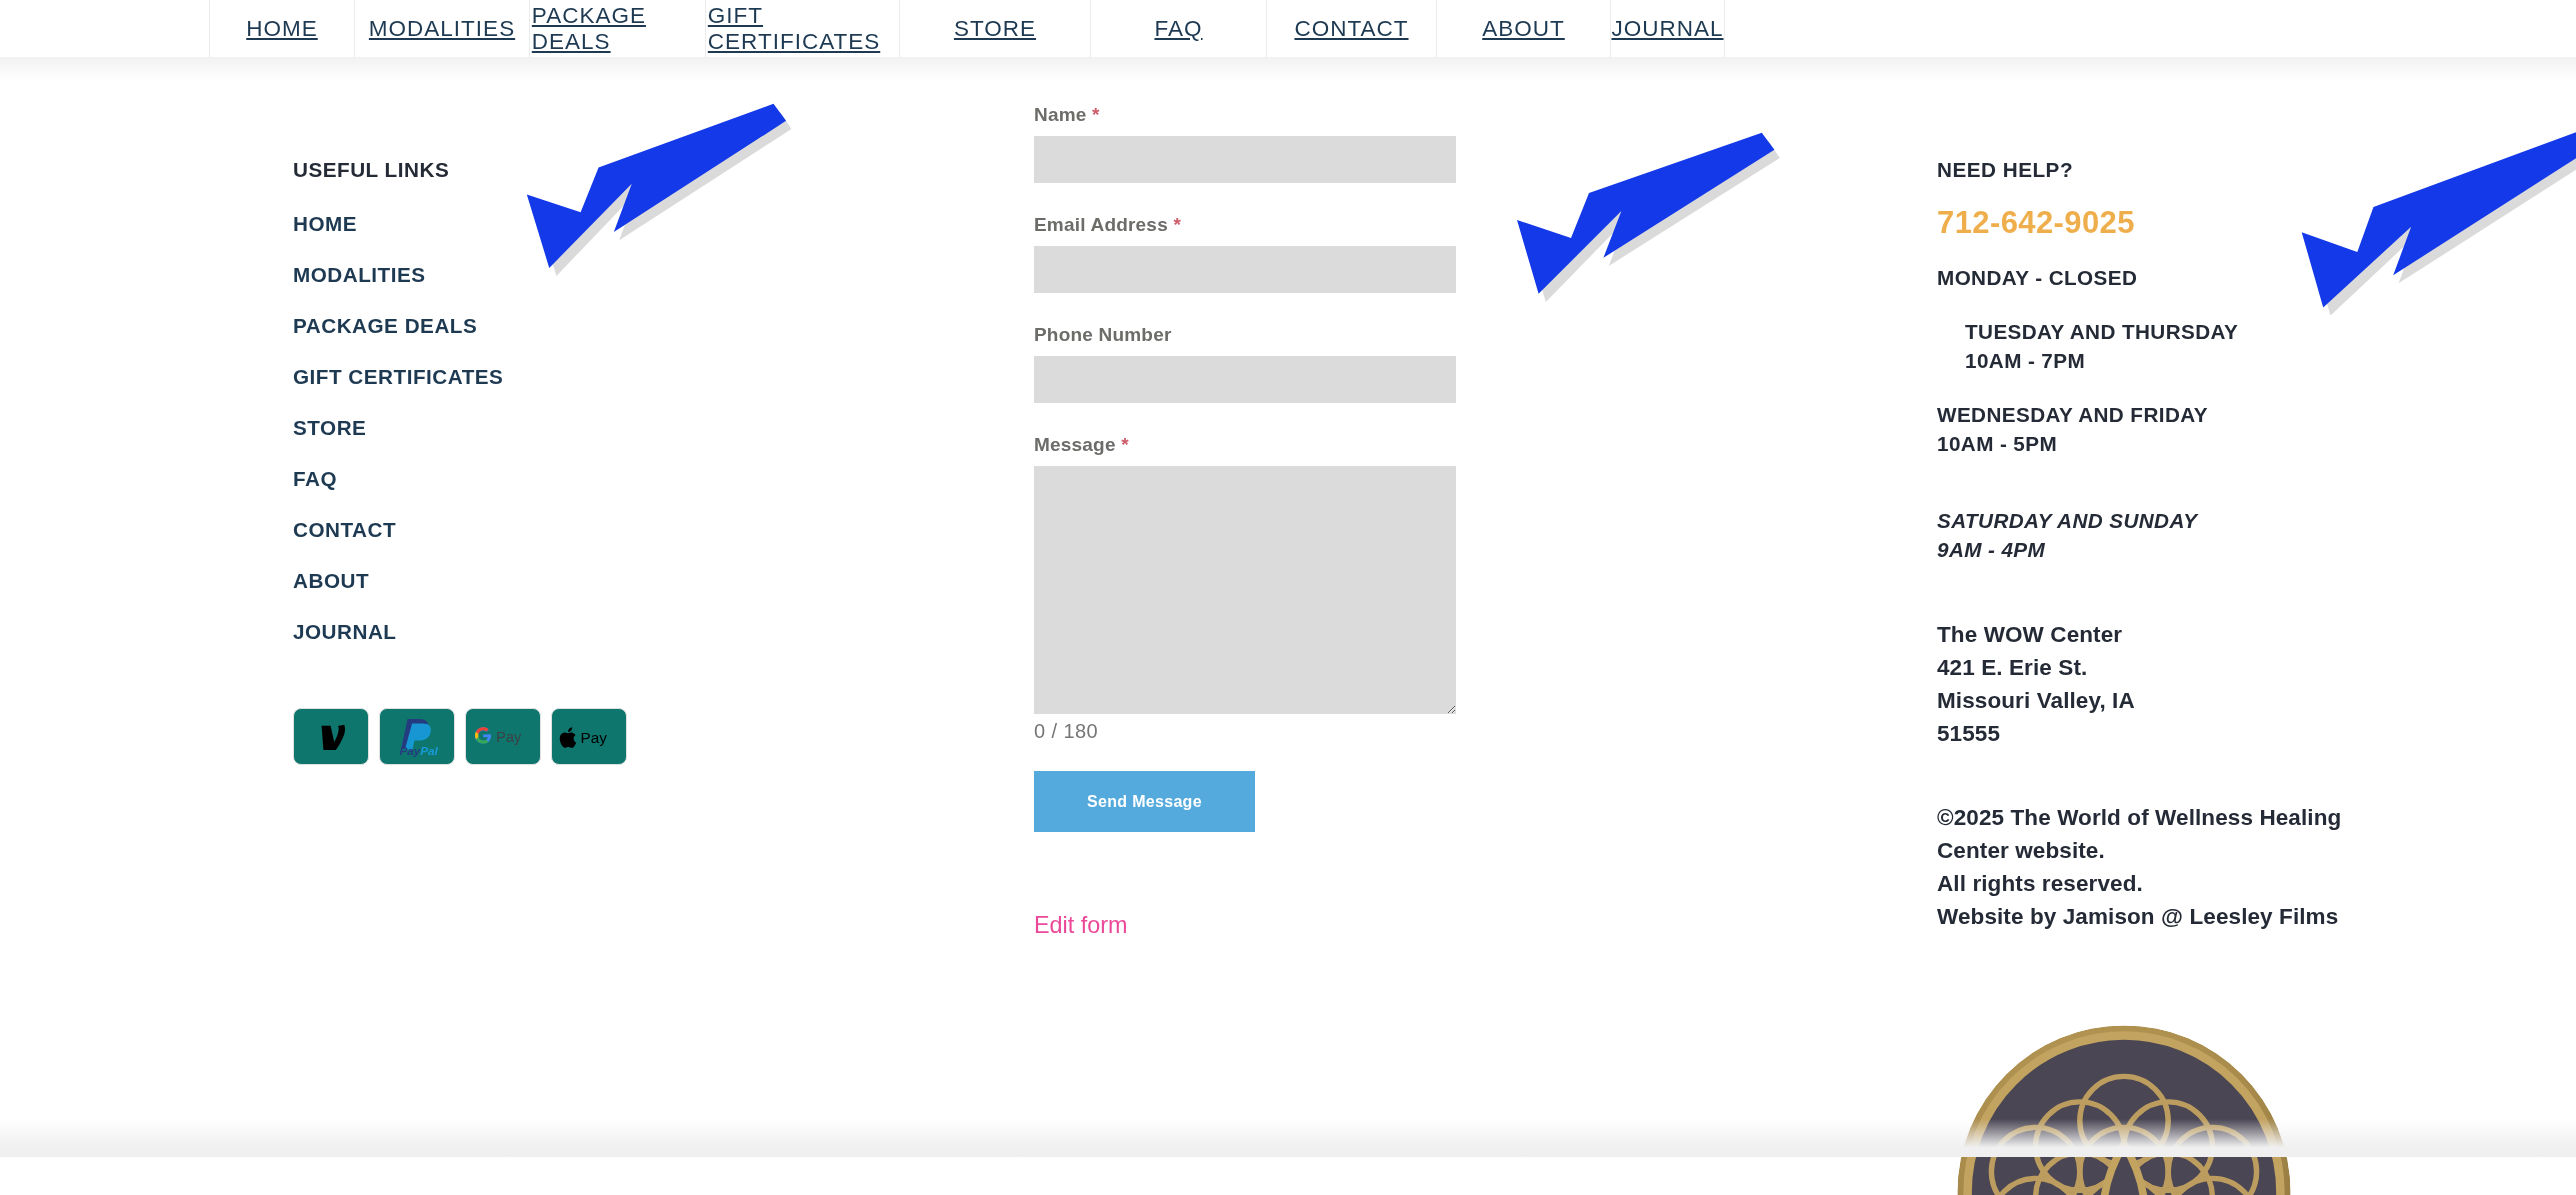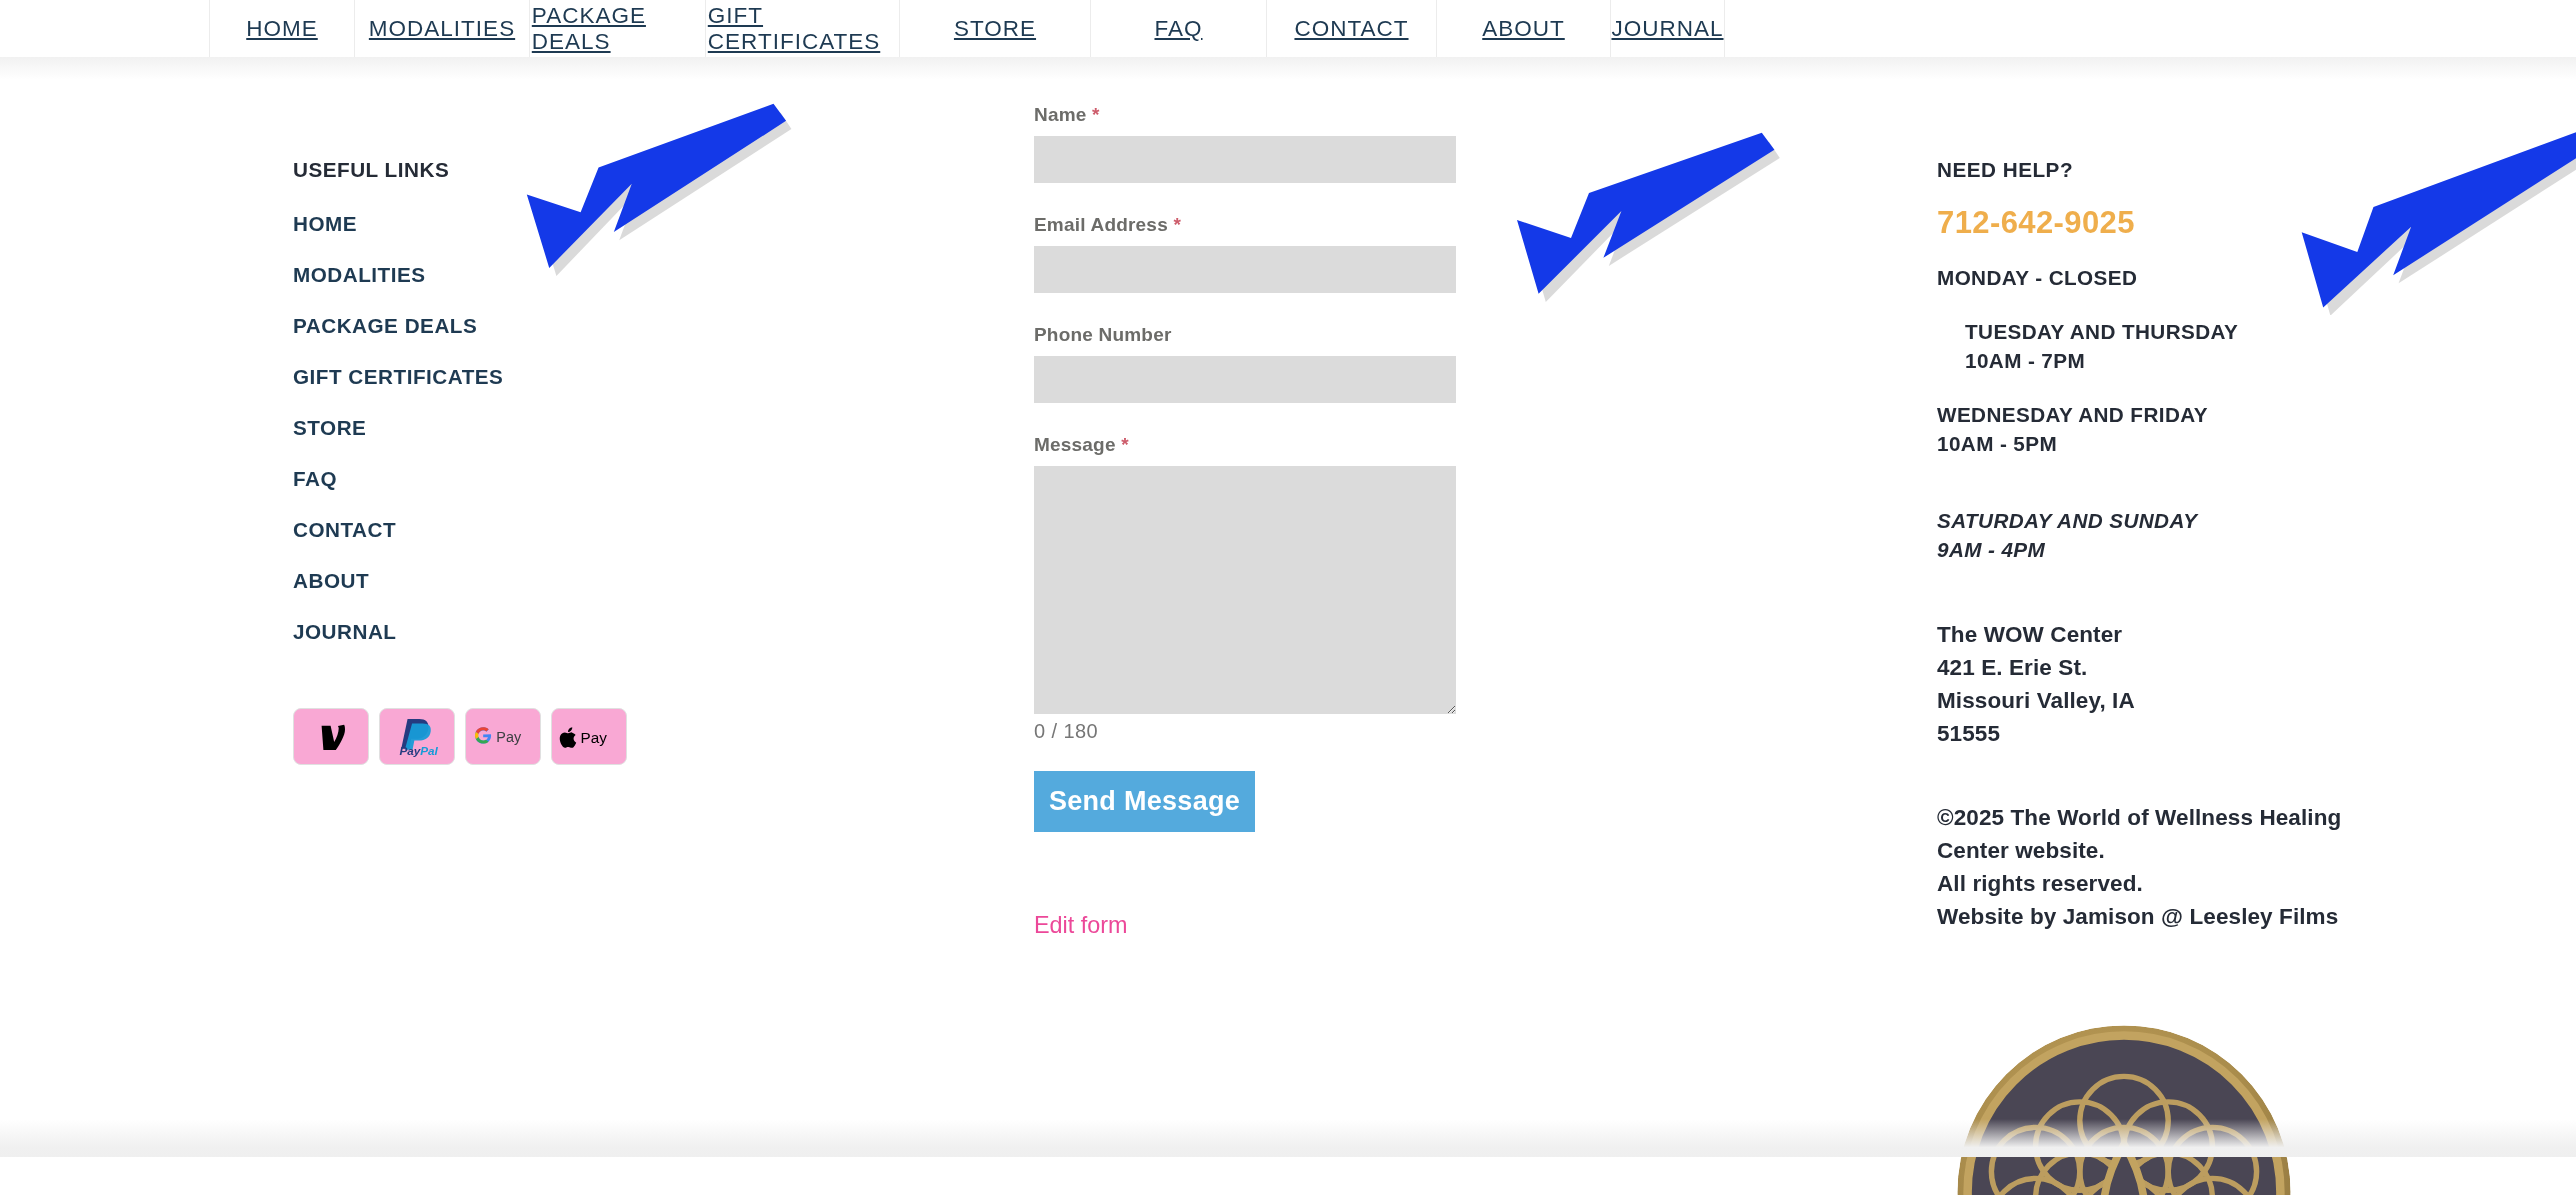--- a/index.html
+++ b/index.html
@@ -98,21 +98,21 @@
     font-weight: 400;
     line-height: 43px;
     margin: 0;
     padding-top: 81px;
   }
   .pay-row { display: flex; gap: 10px; margin-top: 51px; }
   .pay-badge {
     width: 76px; height: 57px;
     border: 1.8px solid #e0e0e0;
     border-radius: 8px;
-    background: #f9a8d4;
+    background: #0f766e;
     display: flex;
     align-items: center;
     justify-content: center;
     box-sizing: border-box;
   }
   .pay-badge svg { display: block; }
 
   
   .form-title {
     color: #5a5f66;
@@ -173,21 +173,21 @@
     letter-spacing: 0.4px;
   }
   .send-btn {
     margin-top: 28px;
     width: 221px;
     height: 61px;
     background: #54aadd;
     color: #ffffff;
     border: none;
     font-family: "Liberation Sans", sans-serif;
-    font-size: 27px;
+    font-size: 16px;
     font-weight: 700;
     letter-spacing: 0.3px;
     cursor: pointer;
     display: block;
     padding: 0;
   }
   .edit-form-link {
     display: block;
     margin-top: 80px;
     color: #ec4899;

